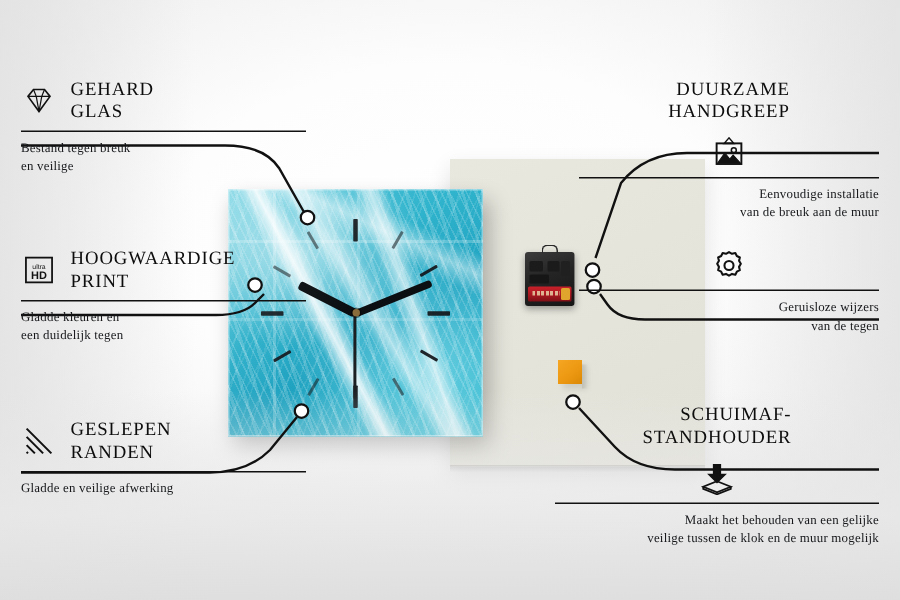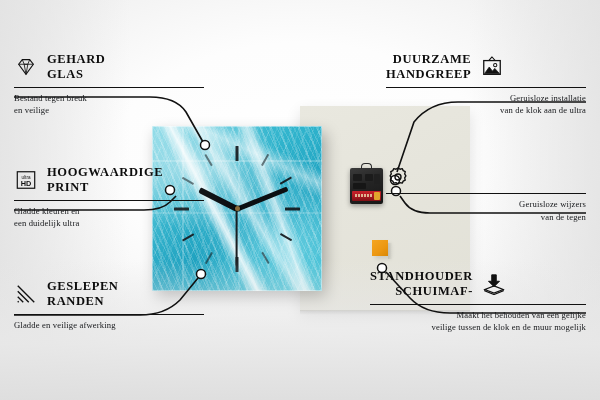--- a/index.html
+++ b/index.html
@@ -183,38 +183,38 @@
   
   .callout { position: absolute; }
   .callout .head {
     display:flex; align-items:center; gap:9px;
   }
   .callout .title {
     font-size: 12.5px;
     letter-spacing: 0.6px;
     line-height: 1.18;
     color:#0d0d0d;
-    font-weight: 700;
+    font-weight: 400;
     text-transform: uppercase;
     font-family: "Liberation Serif","DejaVu Serif",serif;
   }
   .callout .rule {
     height: 1.4px; background:#111; margin-top:5px;
   }
   .callout .desc {
     font-size: 8.6px;
     line-height: 1.45;
     color:#15171a;
     margin-top: 4px;
     letter-spacing: .15px;
   }
   .callout.left .head { justify-content:flex-start; }
   .callout.left .title { text-align:left; }
   .callout.left .desc { text-align:left; }
-  .callout.right .head { justify-content:flex-start; }
+  .callout.right .head { justify-content:flex-end;flex-direction:column; }
   .callout.right .title { text-align:right; }
   .callout.right .desc { text-align:right; }
 
   .ico { width:24px; height:22px; flex:0 0 auto; display:block; }
 
   
   #co-gehard   { left: 14px;  top: 52px;  width: 190px; }
   #co-print    { left: 14px;  top: 165px; width: 190px; }
   #co-randen   { left: 14px;  top: 279px; width: 190px; }
   #co-handgreep{ right: 14px; top: 52px;  width: 200px; }
@@ -327,21 +327,21 @@
         <text x="12" y="18.5" font-family="Liberation Sans, sans-serif" font-size="8" font-weight="bold" text-anchor="middle" fill="#111">HD</text>
       </svg>
       <div class="title">
         <div>HOOGWAARDIGE</div>
         <div>PRINT</div>
       </div>
     </div>
     <div class="rule"></div>
     <div class="desc">
       <div>Gladde kleuren en</div>
-      <div>een duidelijk ultra</div>
+      <div>een duidelijk tegen</div>
     </div>
   </div>
 
   <div class="callout left" id="co-randen">
     <div class="head">
       <svg class="ico" viewBox="0 0 24 24">
         <path d="M3 3 L21 21 M3 9 L15 21 M3 15 L9 21 M3 20 L4 21" stroke="#111" stroke-width="1.5" fill="none"></path>
       </svg>
       <div class="title">
         <div>GESLEPEN</div>
@@ -362,44 +362,44 @@
       </div>
       <svg class="ico" viewBox="0 0 24 24">
         <path d="M12 1 L8.5 5 H15.5 Z" fill="none" stroke="#111" stroke-width="1.1"></path>
         <rect x="3" y="5" width="18" height="15" fill="none" stroke="#111" stroke-width="1.4"></rect>
         <circle cx="15.5" cy="10" r="1.8" fill="none" stroke="#111" stroke-width="1.1"></circle>
         <path d="M4 19 L9 12 L12.5 16.5 L15 13.5 L20 19 Z" fill="#111" stroke="#111" stroke-width="0.8"></path>
       </svg>
     </div>
     <div class="rule"></div>
     <div class="desc">
-      <div>Geruisloze installatie</div>
-      <div>van de klok aan de ultra</div>
+      <div>Eenvoudige installatie</div>
+      <div>van de breuk aan de muur</div>
     </div>
   </div>
 
   <div class="callout right" id="co-mech">
     <div class="head">
       <svg class="ico" viewBox="0 0 24 24">
         <path d="M12 2.2 l2.2 1.3 2.4-.6 1.1 2.2 2.2 1.1 -.6 2.4 1.3 2.2 -1.3 2.2 .6 2.4 -2.2 1.1 -1.1 2.2 -2.4-.6 -2.2 1.3 -2.2-1.3 -2.4 .6 -1.1-2.2 -2.2-1.1 .6-2.4 -1.3-2.2 1.3-2.2 -.6-2.4 2.2-1.1 1.1-2.2 2.4 .6 Z" fill="none" stroke="#111" stroke-width="1.5" stroke-linejoin="round"></path>
         <circle cx="12" cy="12" r="3.3" fill="none" stroke="#111" stroke-width="1.5"></circle>
       </svg>
     </div>
     <div class="rule"></div>
     <div class="desc">
       <div>Geruisloze wijzers</div>
       <div>van de tegen</div>
     </div>
   </div>
 
   <div class="callout right" id="co-schuim">
     <div class="head">
       <div class="title">
+        <div>SCHUIMAF-</div>
         <div>STANDHOUDER</div>
-        <div>SCHUIMAF-</div>
       </div>
       <svg class="ico" viewBox="0 0 24 24">
         <path d="M9.5 2 H14.5 V9 H18 L12 15 L6 9 H9.5 Z" fill="#111" stroke="#111" stroke-width="1"></path>
         <path d="M12 14 L22 18 L12 22 L2 18 Z" fill="none" stroke="#111" stroke-width="1.3"></path>
         <path d="M2 18 V19.5 L12 23.5 L22 19.5 V18" fill="none" stroke="#111" stroke-width="1.3"></path>
       </svg>
     </div>
     <div class="rule"></div>
     <div class="desc">
       <div>Maakt het behouden van een gelijke</div>

